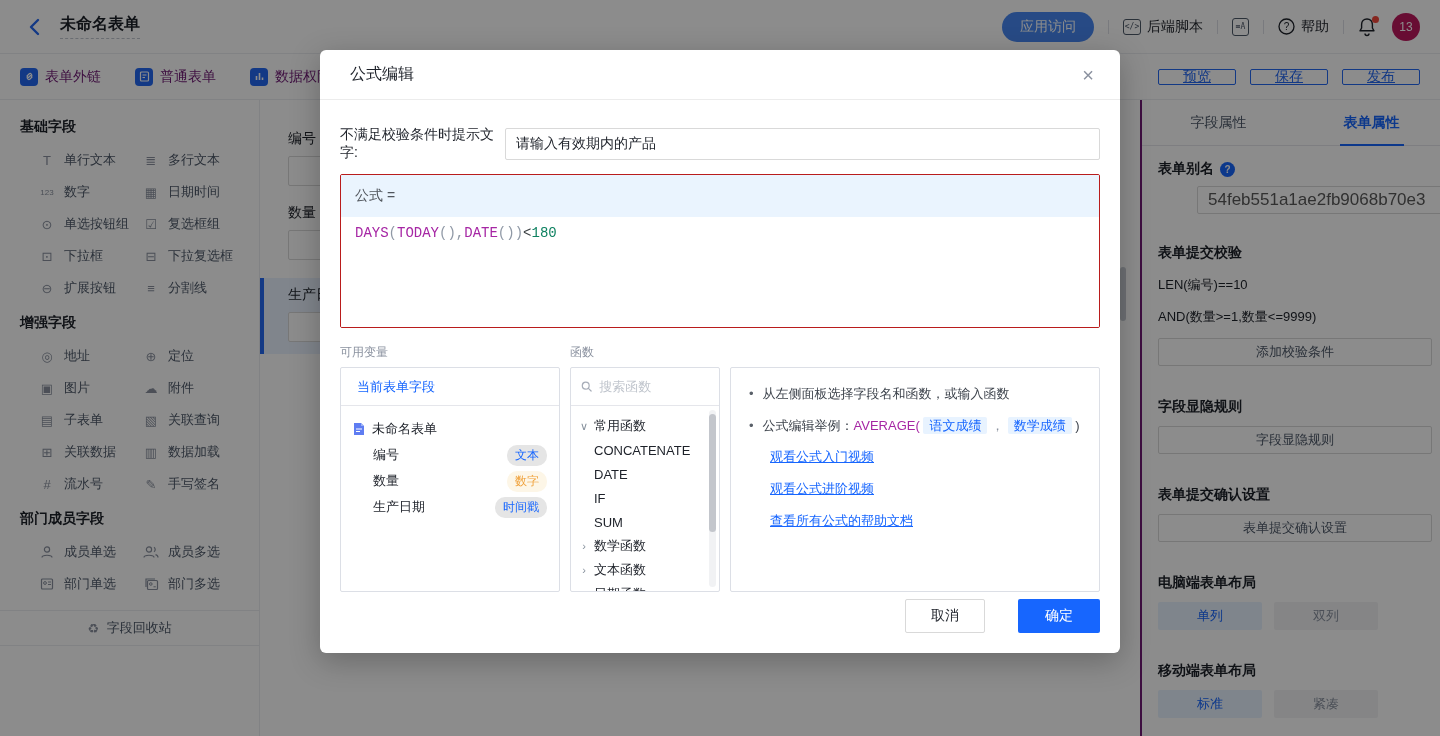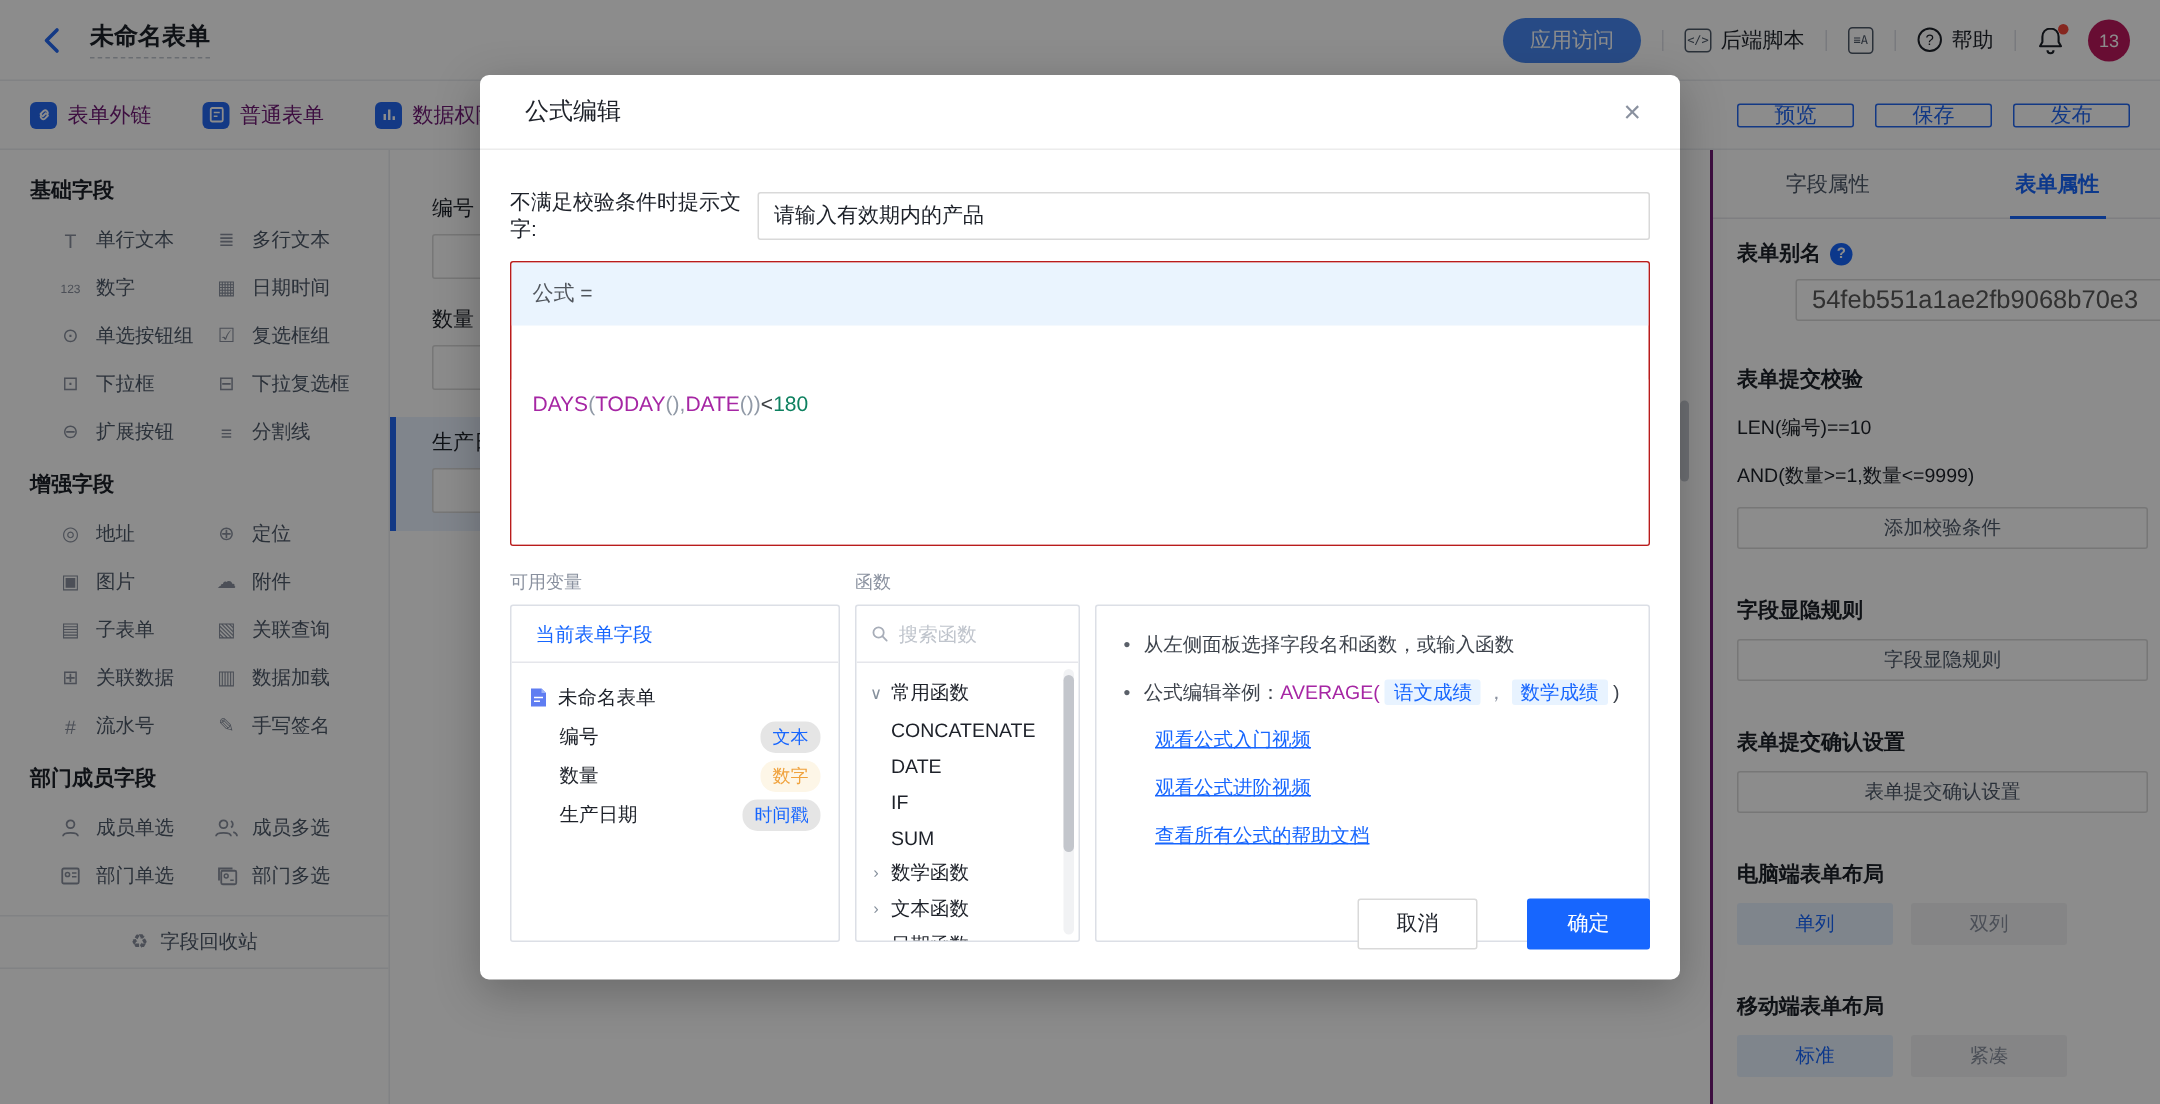--- a/index.html
+++ b/index.html
@@ -17,21 +17,21 @@
   .boxicon { width:18px; height:16px; border:1.4px solid #4e5969; border-radius:3px; display:flex; align-items:center; justify-content:center; font-size:8px; color:#4e5969; font-family:"DejaVu Sans Mono",monospace; }
   .bell { position:relative; width:20px; height:22px; display:flex; align-items:center; }
   .bell .dot { position:absolute; right:-1px; top:0; width:7px; height:7px; border-radius:50%; background:#f5483b; }
   .avatar { width:28px; height:28px; border-radius:50%; background:#be185d; color:#fff; font-size:12px; display:flex; align-items:center; justify-content:center; }
 
   .tbar { position:absolute; left:0; top:54px; width:1440px; height:46px; background:#fff; border-bottom:1px solid #ebedf0; display:flex; align-items:center; padding:0 20px; z-index:1; }
   .ttab { display:flex; align-items:center; gap:7px; margin-right:34px; cursor:pointer; }
   .ttab .tico { width:18px; height:18px; border-radius:4px; background:#2468f2; display:flex; align-items:center; justify-content:center; }
   .ttab .tlbl { font-size:14px; color:#701a75; }
   .tbar-right { margin-left:auto; display:flex; gap:14px; }
-  .obtn { width:78px; height:16px; border:1px solid #2468f2; border-radius:2px; background:#fff; color:#2468f2; font-size:14px; display:flex; align-items:center; justify-content:center; cursor:pointer; }
+  .obtn { width:78px; height:16px; border:1px solid #2468f2; border-radius:2px; background:#fff; color:#2468f2; font-size:14px; display:flex; align-items:center; justify-content:center; cursor:pointer;text-decoration:underline; }
 
   .sbar { position:absolute; left:0; top:100px; width:260px; height:636px; background:#fff; border-right:1px solid #ebedf0; z-index:1; padding-top:18px; }
   .s-title { font-size:14px; font-weight:bold; color:#1d2129; padding-left:20px; margin-bottom:8px; }
   .s-grid { display:grid; grid-template-columns:104px 1fr; padding-left:38px; margin-bottom:10px; }
   .s-item { height:32px; display:flex; align-items:center; gap:8px; cursor:pointer; }
   .s-ico { width:18px; color:#8a919f; font-size:13px; display:flex; align-items:center; justify-content:center; flex:0 0 18px; }
   .s-ico.small { font-size:8px; letter-spacing:0; }
   .s-lbl { font-size:13px; color:#4e5969; white-space:nowrap; }
   .s-recycle { border-top:1px solid #ebedf0; border-bottom:1px solid #ebedf0; height:36px; margin-top:6px; display:flex; align-items:center; justify-content:center; gap:8px; font-size:13px; color:#4e5969; cursor:pointer; }
 
@@ -66,21 +66,21 @@
   .modal { position:absolute; left:320px; top:50px; width:800px; height:603px; background:#fff; border-radius:6px; box-shadow:0 8px 30px rgba(0,0,0,0.25); z-index:60; }
   .m-hdr { height:50px; border-bottom:1px solid #ececec; display:flex; align-items:center; padding:0 26px 0 30px; }
   .m-title { font-size:16px; color:#1d2129; }
   .m-close { margin-left:auto; font-size:20px; color:#8a919f; cursor:pointer; line-height:1; }
   .m-body { padding:0 20px; }
   .tip-row { display:flex; align-items:center; margin-top:26px; }
   .tip-lbl { font-size:14px; color:#1d2129; width:165px; flex:0 0 165px; }
   .tip-inp { flex:1; height:32px; border:1px solid #d9d9d9; border-radius:2px; font-size:14px; color:#1d2129; padding:0 10px; font-family:"Liberation Sans",sans-serif; }
   .editor { margin-top:12px; border:1px solid #b91c1c; border-radius:2px; overflow:hidden; }
   .ed-hdr { height:42px; background:#eaf4fe; display:flex; align-items:center; padding:0 14px; font-size:14px; color:#51565d; }
-  .ed-body { height:110px; background:#fff; padding:8px 14px; font-family:Liberation Sans, sans-serif; font-size:14px; cursor:text;margin-top:36px; }
+  .ed-body { height:110px; background:#fff; padding:8px 14px; font-family:Liberation Mono, monospace; font-size:14px; cursor:text; }
   .tok-fn { color:#a626a4; } .tok-p { color:#9099a6; } .tok-op { color:#3c4043; } .tok-num { color:#0e8160; }
   .cols-lbls { display:flex; margin-top:16px; font-size:12px; color:#8a919f; }
   .cols-lbls .c1 { width:230px; } .cols-lbls .c2 { width:160px; }
   .panels { display:flex; gap:10px; margin-top:6px; height:225px; }
   .pbox { border:1px solid #dcdfe6; border-radius:2px; background:#fff; overflow:hidden; position:relative; }
   .p-vars { width:220px; flex:0 0 220px; }
   .p-fns { width:150px; flex:0 0 150px; }
   .p-help { flex:1; }
   .v-tab { height:38px; border-bottom:1px solid #e5e6eb; display:flex; align-items:center; padding-left:16px; font-size:13px; color:#1766fe; cursor:pointer; }
   .v-tree { padding:10px 12px; }

